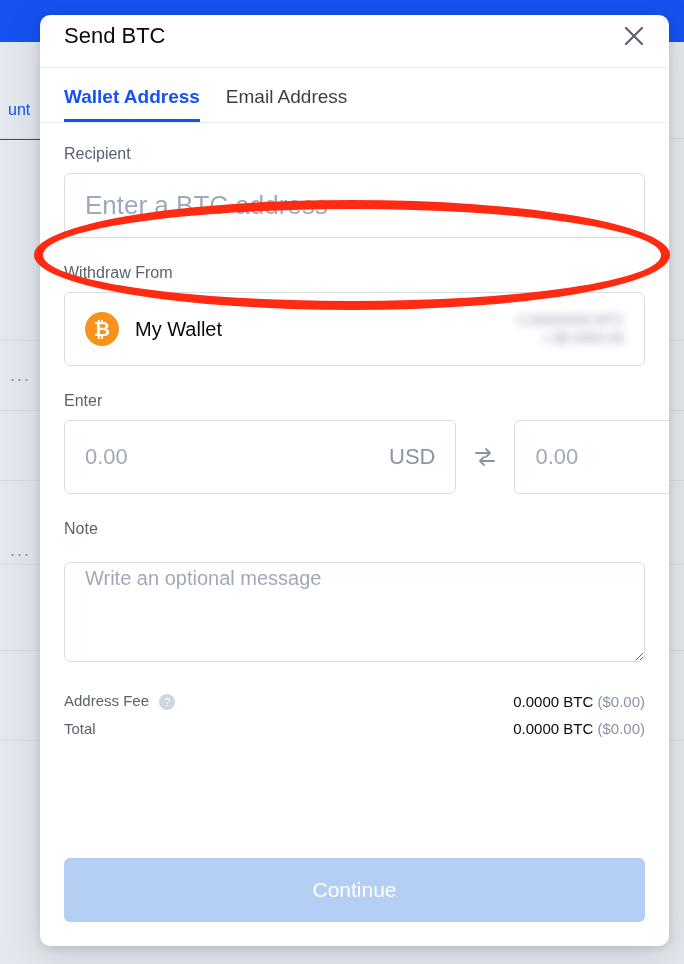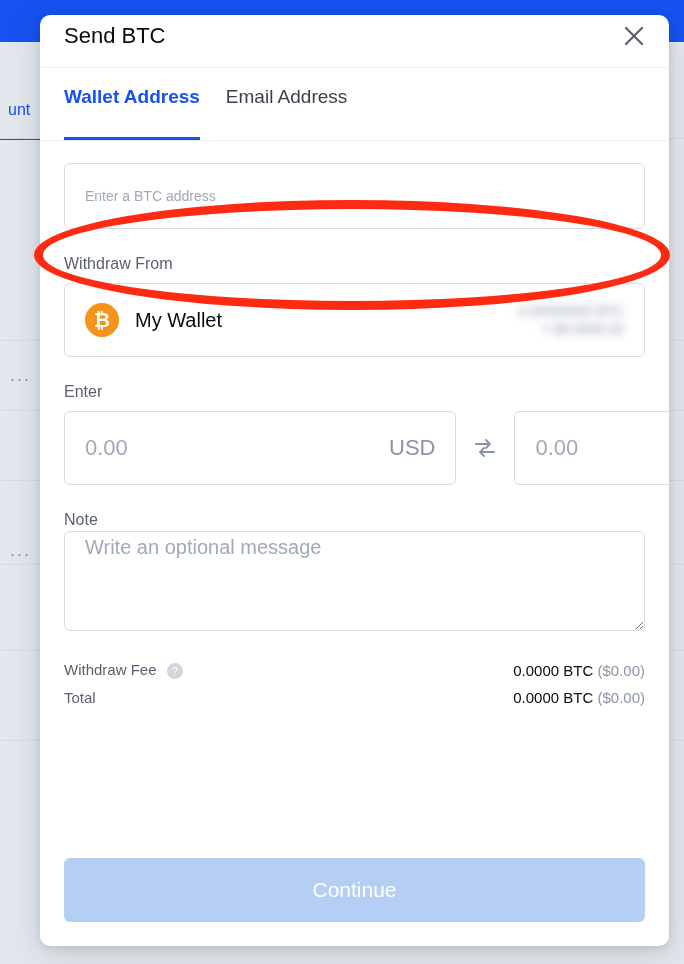--- a/index.html
+++ b/index.html
@@ -14,29 +14,29 @@
     .bg-ell    { position:absolute; left:10px; color:#8a94a6; font-size:18px; letter-spacing:2px; }
     .bg-ell.e1{ top:365px; } .bg-ell.e2{ top:540px; }
     .bg-line.l4{ top:480px;} .bg-line.l5{ top:564px;} .bg-line.l6{ top:650px;} .bg-line.l7{ top:740px;}
 
     .modal { position:absolute; left:40px; right:15px; top:15px; bottom:18px; background:#fff; border-radius:10px; box-shadow:0 2px 10px rgba(0,0,0,.12),0 10px 40px rgba(0,0,0,.12); display:flex; flex-direction:column; }
     .modal-header{ display:flex; align-items:center; justify-content:space-between; padding:8px 24px 18px; }
     .modal-title { font-size:22px; color:#0a0b0d; font-weight:400; }
     .close-x svg { display:block; }
 
     .tabs       { display:flex; gap:26px; border-top:1px solid #eceff3; border-bottom:1px solid #eceff3; padding:0 24px; }
-    .tab        { padding:18px 0 32px; font-size:19px; color:#3a3f4b; cursor:pointer; }
+    .tab        { padding:18px 0 14px; font-size:19px; color:#3a3f4b; cursor:pointer; }
     .tab.active { color:#1652f0; font-weight:600; box-shadow:inset 0 -3px 0 #1652f0; }
 
     .body       { padding:22px 24px 8px; flex:1; overflow:auto; }
     .group      { margin-bottom:26px; }
     .label      { font-size:16px; color:#5b616e; margin-bottom:10px; }
-    .note-label { margin-bottom:2px; }
+    .note-label { margin-bottom:24px; }
 
-    .input, .textarea { width:100%; border:1px solid #d7dde4; border-radius:6px; padding:24px 20px; font-size:14px; color:#0a0b0d; outline:none; }
+    .input, .textarea { width:100%; border:1px solid #d7dde4; border-radius:6px; padding:16px 20px; font-size:26px; color:#0a0b0d; outline:none; }
     .input::placeholder, .textarea::placeholder { color:#a0a9b8; }
     .textarea  { resize:vertical; height:100px; font-size:20px; padding:4px 20px; }
 
     .wallet-box{ display:flex; align-items:center; justify-content:space-between; border:1px solid #d7dde4; border-radius:6px; padding:18px 20px; cursor:pointer; }
     .wallet-left{ display:flex; align-items:center; gap:16px; }
     .btc-badge{ width:34px; height:34px; border-radius:50%; background:#f7931a; display:flex; align-items:center; justify-content:center; color:#fff; font-weight:700; font-size:20px; }
     .wallet-name{ font-size:20px; color:#0a0b0d; }
     .wallet-right{ text-align:right; filter:blur(4px); color:#8a94a6; font-size:14px; line-height:1.3; }
 
     .amount-row{ display:flex; align-items:center; gap:16px; }
@@ -93,20 +93,21 @@
   </div>
 
   <div class="tabs">
     <div class="tab active">Wallet Address</div>
     <div class="tab">Email Address</div>
   </div>
 
   <div class="body">
 
     <div class="group">
+      <div class="label">Recipient</div>
       <input class="input" placeholder="Enter a BTC address" style="">
     </div>
 
     <div class="group">
       <div class="label">Withdraw From</div>
       <div class="wallet-box">
         <div class="wallet-left">
           <div class="btc-badge">₿</div>
           <div class="wallet-name">My Wallet</div>
         </div>
@@ -138,21 +139,21 @@
     </div>
 
     <div class="group">
       <div class="label note-label">Note</div>
       <textarea class="textarea" placeholder="Write an optional message" style=""></textarea>
     </div>
 
     <div class="summary">
       <div class="summary-row">
         <span>
-          <span>Withdraw Fee</span>
+          <span>Address Fee</span>
           <span class="help">?</span>
         </span>
         <span class="right">
           <span>0.0000 BTC</span>
           <span class="paren">($0.00)</span>
         </span>
       </div>
       <div class="summary-row">
         <span>Total</span>
         <span class="right">

